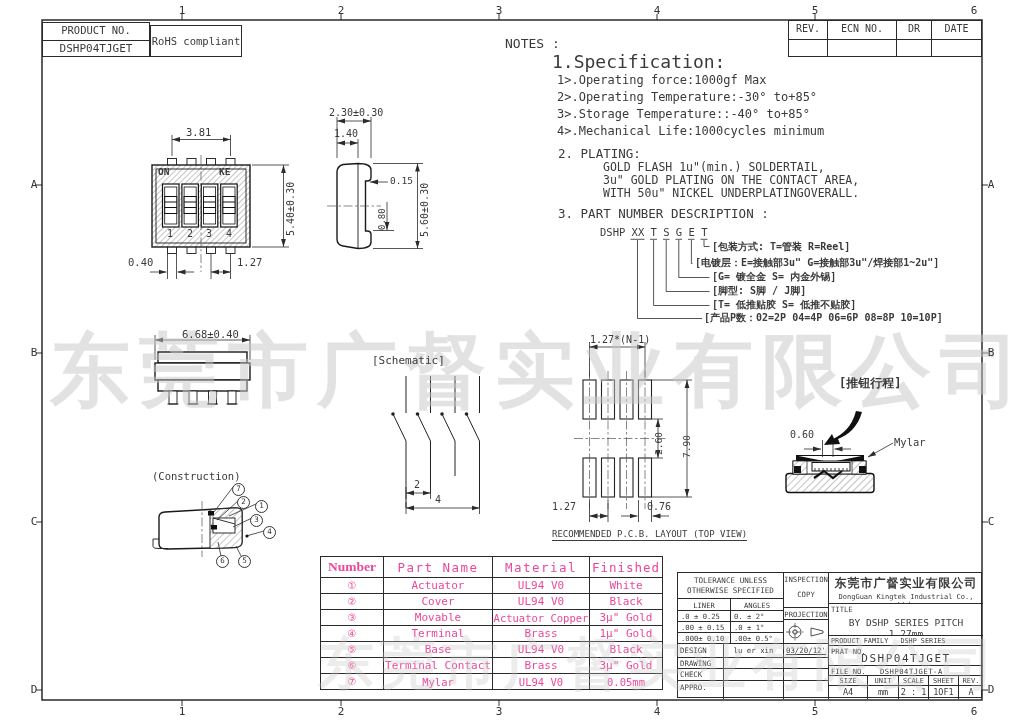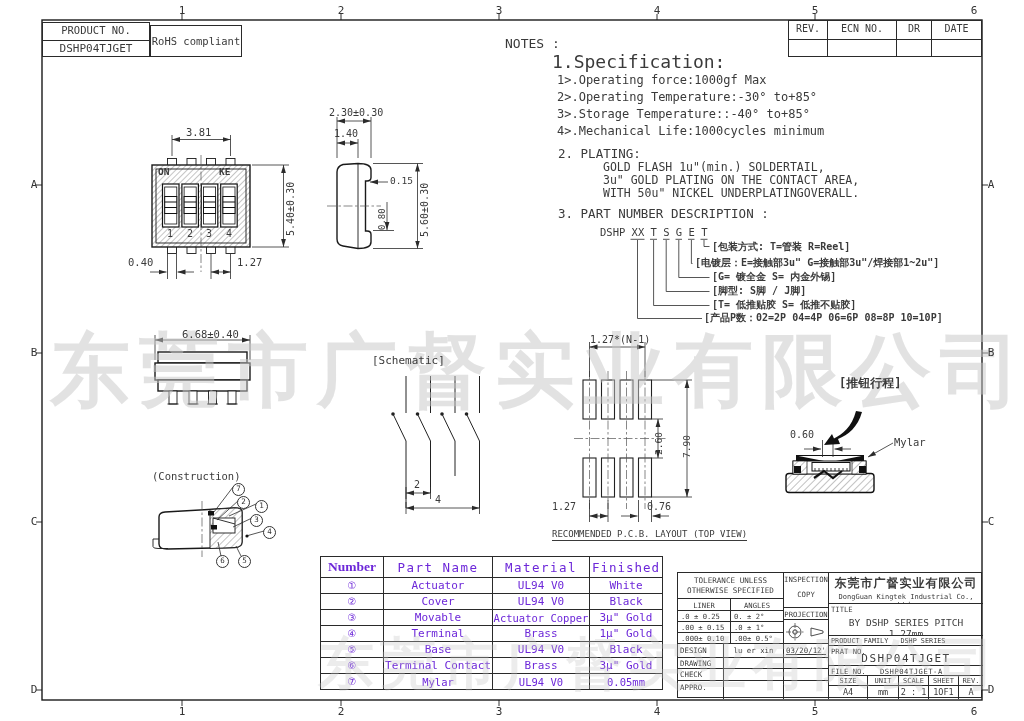--- a/index.html
+++ b/index.html
@@ -10,21 +10,21 @@
   .zone{position:absolute;width:14px;text-align:center;font-size:11px;color:#333;z-index:10;}
   .box{position:absolute;border:1.3px solid #2a2a2a;box-sizing:border-box;z-index:4;}
   .cellline{border-bottom:1px solid #2a2a2a;}
   .wm{position:absolute;font-family:"DejaVu Sans",sans-serif;font-weight:700;color:#c7c7c7;white-space:nowrap;z-index:6;pointer-events:none;}
   .bal{position:absolute;width:11px;height:11px;border:1px solid #333;border-radius:50%;font-size:7.5px;text-align:center;line-height:10px;background:#fff;z-index:9;color:#333;font-family:"DejaVu Sans Mono",monospace;}
   .dim{stroke:#2b2b2b;stroke-width:0.8;fill:none;}
   .thin{stroke:#1a1a1a;stroke-width:0.9;}
   .out{stroke:#1a1a1a;stroke-width:1.4;}
   .cl{stroke:#555;stroke-width:0.7;stroke-dasharray:9 2.5 2.5 2.5;fill:none;}
   table.parts{border-collapse:collapse;table-layout:fixed;}
-  table.parts td{border:1.1px solid #2a2a2a;text-align:center;color:#6d28d9;overflow:hidden;padding:0;}
+  table.parts td{border:1.1px solid #2a2a2a;text-align:center;color:#ec4899;overflow:hidden;padding:0;}
   .tbc{position:absolute;box-sizing:border-box;color:#3b3b3b;overflow:hidden;}
   .br{border-right:1px solid #2a2a2a;} .bb{border-bottom:1px solid #2a2a2a;}
 </style>
 </head>
 <body>
 
 <div id="page">
 
 <svg width="1024" height="721" viewBox="0 0 1024 721">
   <defs>

